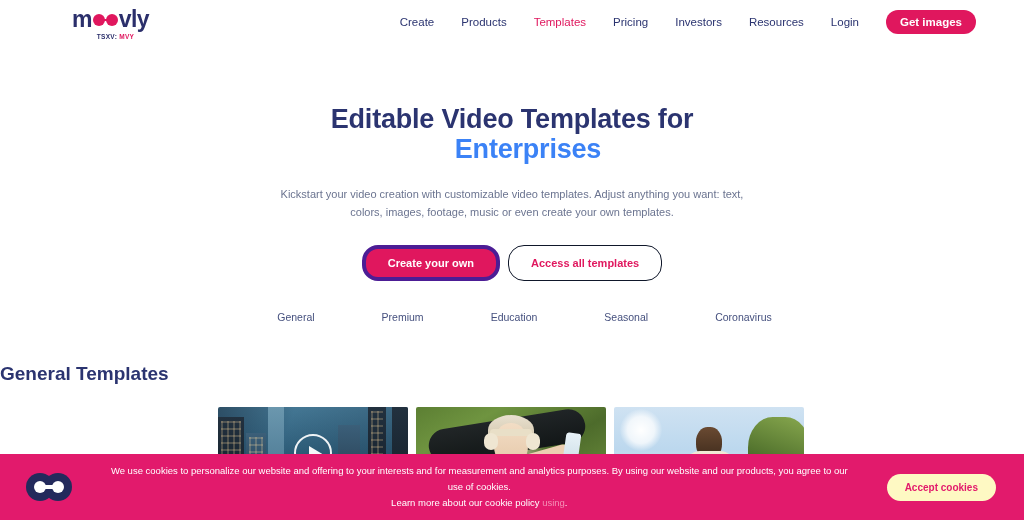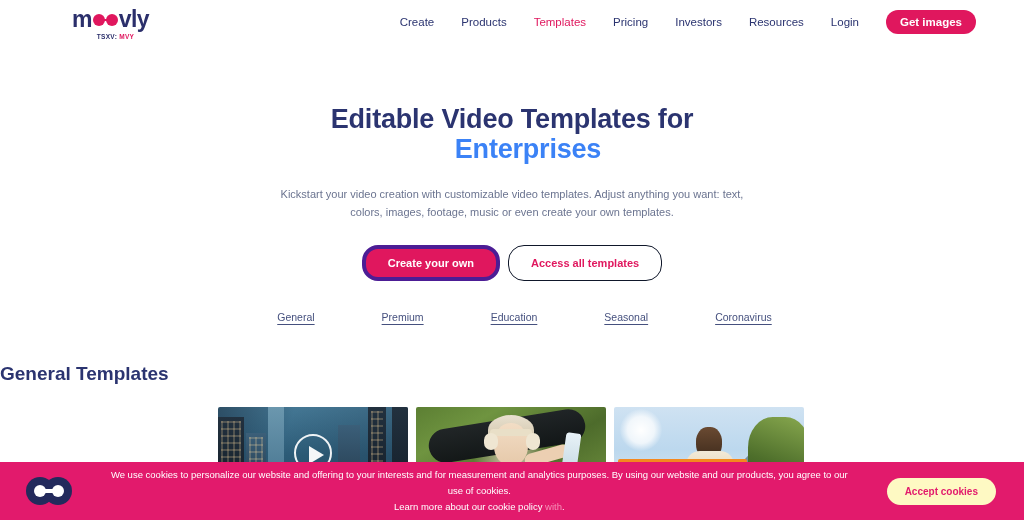--- a/index.html
+++ b/index.html
@@ -168,21 +168,20 @@
   .cat-row {
     margin-top: 30px;
     display: flex;
     justify-content: center;
     align-items: baseline;
     gap: 42px;
   }
   .cat-link {
     font-size: 10.5px;
     color: #45507e;
-    text-decoration: underline;
     text-underline-offset: 3px;
     cursor: pointer;
     padding-left: 25px;
   }
 
   .section-title {
     margin-top: 40px;
     text-align: left;
     font-size: 19px;
     font-weight: 700;
@@ -410,21 +409,21 @@
     height: 14px;
     background: #14a3e0;
   }
 
   
   .cookie {
     position: absolute;
     left: 0;
     right: 0;
     bottom: 0;
-    height: 58px;
+    height: 66px;
     background: #e21a6c;
     display: flex;
     align-items: center;
     padding: 0 28px 0 26px;
   }
 
   .cookie-icon {
     position: relative;
     width: 46px;
     height: 28px;
@@ -594,17 +593,17 @@
   <div class="cookie-icon">
     <div class="ci-circle l"></div>
     <div class="ci-circle r"></div>
     <div class="ci-bar"></div>
     <div class="ci-inner l"></div>
     <div class="ci-inner r"></div>
   </div>
 
   <div class="cookie-text">
     <span>We use cookies to personalize our website and offering to your interests and for measurement and analytics purposes. By using our website and our products, you agree to our use of cookies.</span><br>
-    <span>Learn more about our cookie policy </span><a class="here">with</a><span>.</span>
+    <span>Learn more about our cookie policy </span><a class="here">using</a><span>.</span>
   </div>
 
   <button class="btn-accept">Accept cookies</button>
 </div>
 
 </body></html>

